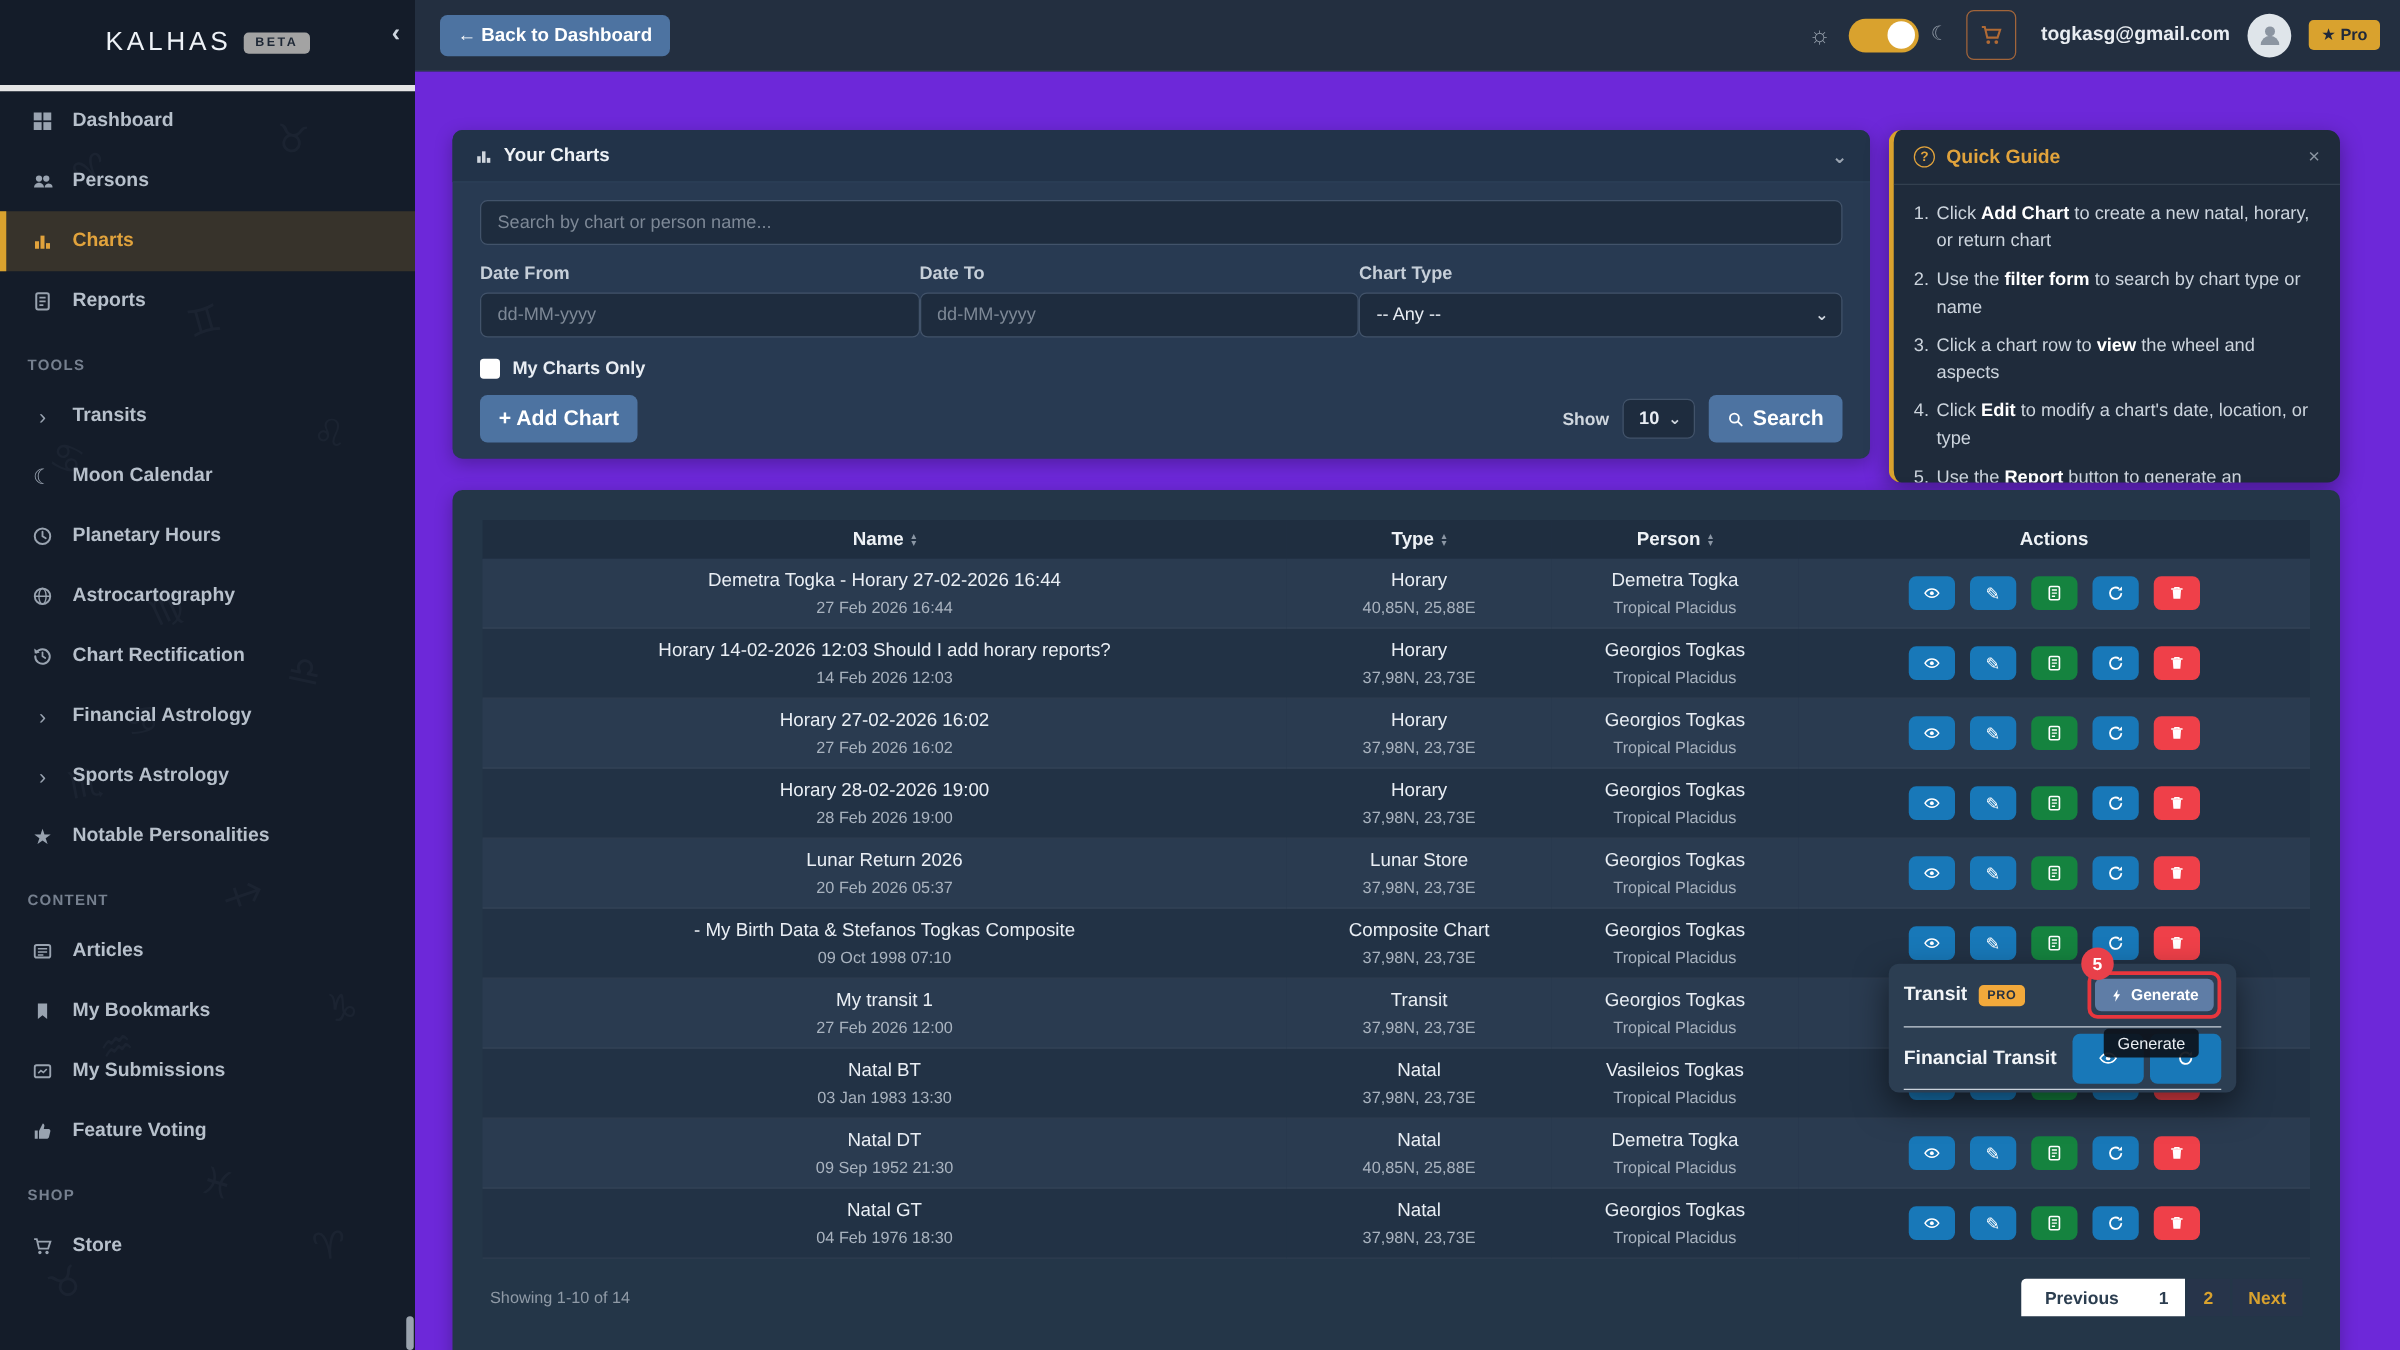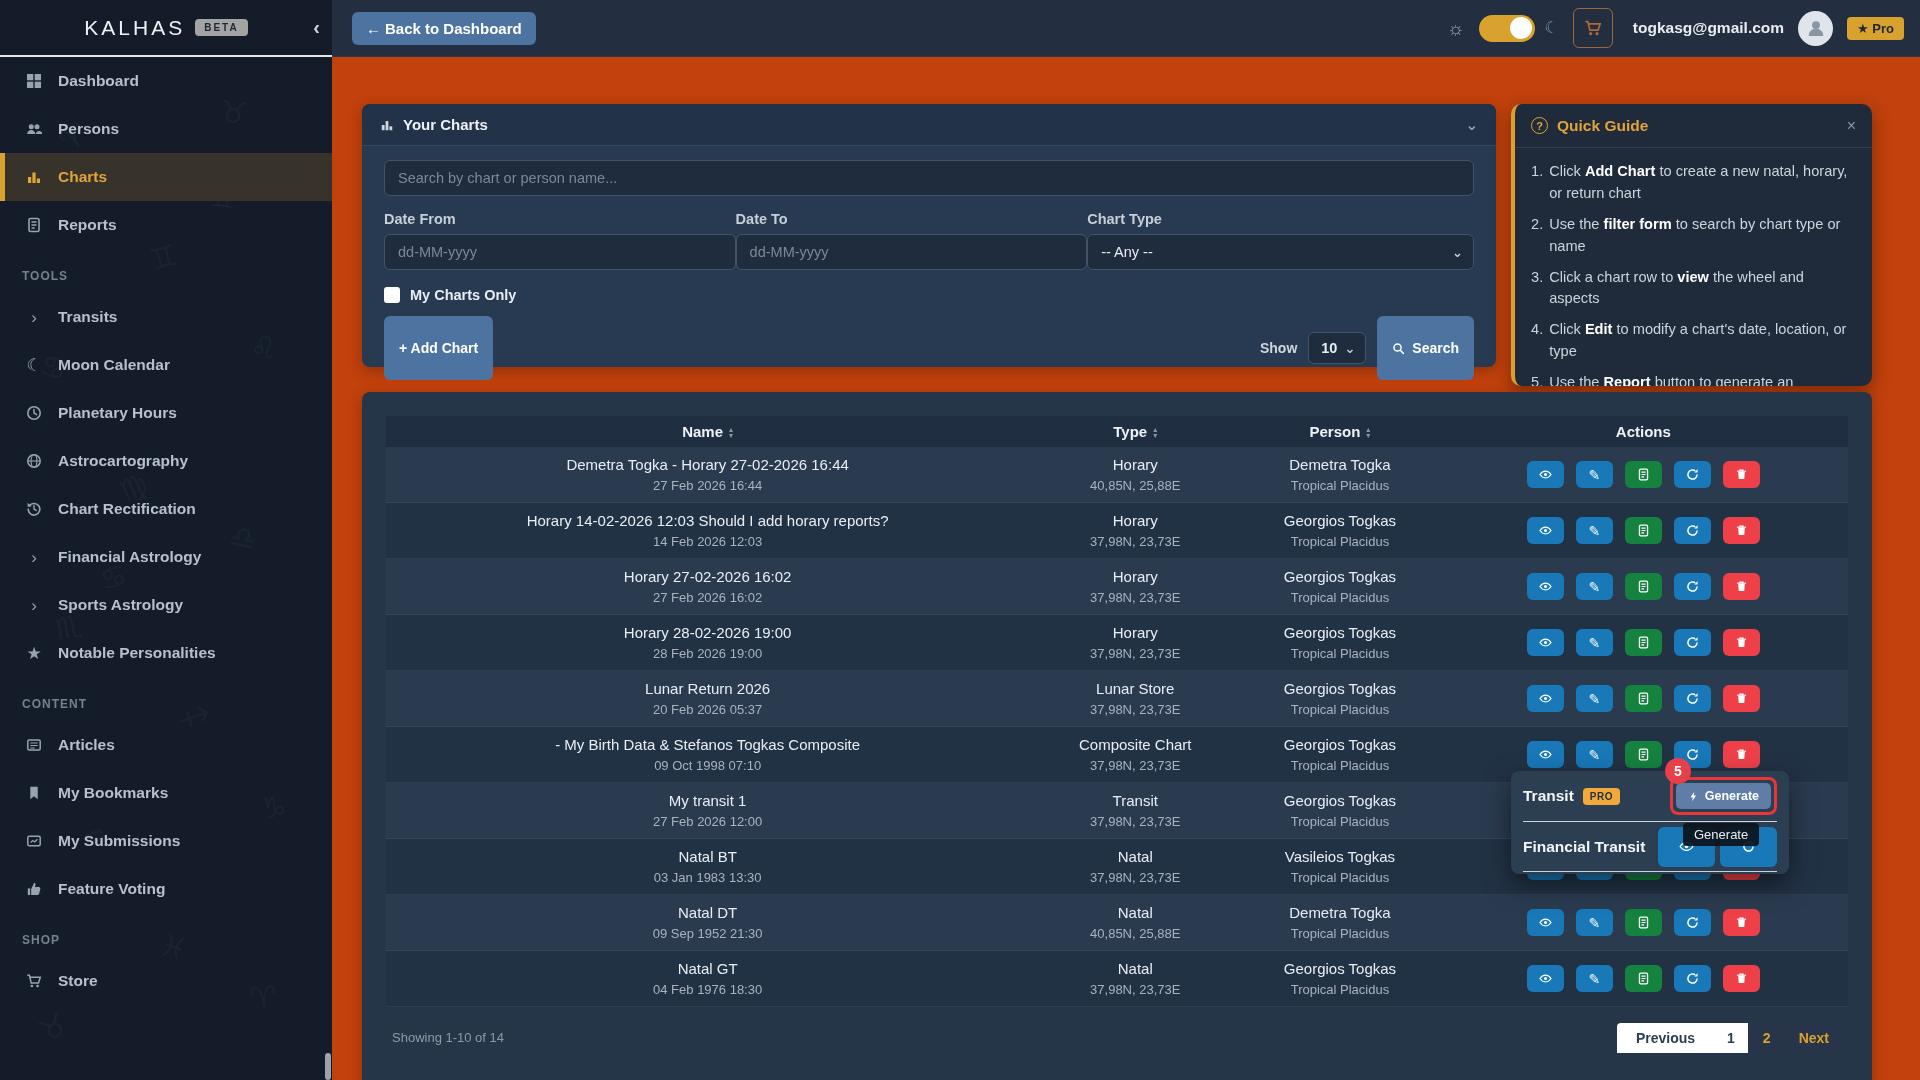--- a/index.html
+++ b/index.html
@@ -6,22 +6,22 @@
   html,body { width:1920px; height:1080px; overflow:hidden;
     font-family:"Liberation Sans","DejaVu Sans",sans-serif;
     background:#1d2939; color:#e8edf3; }
 
   .icn { display:inline-flex; align-items:center; justify-content:center; line-height:1; }
   .icn svg { display:block; }
 
   
   .sidebar { position:absolute; left:0; top:0; width:332px; height:1080px;
     background:#141c29; overflow:hidden; z-index:5; }
-  .brand-row { position:relative; height:57px; display:flex; align-items:center;
-    justify-content:center; gap:10px; border-bottom:2px solid #e5e5e5; }
+  .brand-row { position:relative; height:73px; display:flex; align-items:center;
+    justify-content:center; gap:10px; border-bottom:5px solid #e5e5e5; }
   .brand { font-size:21px; letter-spacing:3px; color:#eef2f7; font-weight:400; }
   .beta-badge { background:#a3a3a3; color:#1d2735; font-size:10px; font-weight:700;
     letter-spacing:2px; padding:3px 9px; border-radius:4px; }
   .collapse-btn { position:absolute; right:12px; top:16px; color:#cdd5de; font-size:20px;
     font-weight:700; cursor:pointer; }
   .nav { position:relative; z-index:2; }
   .nav-header { height:44px; padding:20px 0 0 22px; font-size:12px; font-weight:700;
     letter-spacing:1px; color:#76808f; }
   .nav-item { height:48px; display:flex; align-items:center; gap:14px; padding-left:24px;
     cursor:pointer; color:#b7c0cb; position:relative; }
@@ -54,21 +54,21 @@
     display:flex; align-items:center; justify-content:center; color:#b06a35;
     background:transparent; cursor:pointer; }
   .user-email { font-size:15.5px; font-weight:700; color:#e9edf2; margin-left:6px; }
   .avatar { width:35px; height:35px; border-radius:50%; background:#dfe5ea; color:#8b95a1;
     display:flex; align-items:center; justify-content:center; cursor:pointer; }
   .pro-badge { background:#d9a22e; color:#20293a; font-size:13px; font-weight:700;
     padding:4px 10px; border-radius:4px; cursor:pointer; }
 
   
   .main { position:absolute; left:332px; top:57px; width:1588px; height:1023px;
-    background:#c2410c; overflow:hidden; }
+    background:#6d28d9; overflow:hidden; }
 
   
   .filters-panel { position:absolute; left:30px; top:47px; width:1134px; height:263px;
     background:#283a52; border-radius:8px; box-shadow:0 4px 14px rgba(0,0,0,.25); }
   .panel-header { height:42px; background:#223349; border-bottom:1px solid #31465f;
     border-radius:8px 8px 0 0; display:flex; align-items:center; gap:9px; padding:0 18px;
     font-size:15px; font-weight:700; color:#eef2f6; }
   .panel-header .icn { color:#cfd6de; }
   .panel-chevron { margin-left:auto; color:#9aa4b1; font-size:15px; cursor:pointer; }
   .panel-body { padding:14px 22px 0; }
@@ -82,22 +82,22 @@
   .select-box { position:relative; height:36px; background:#1e2c3e;
     border:1px solid #42536a; border-radius:6px; display:flex; align-items:center;
     padding:0 30px 0 13px; font-size:14.5px; color:#e8edf3; cursor:pointer; }
   .select-box .sel-chev { position:absolute; right:10px; color:#cfd6de; font-size:13px;
     font-weight:700; }
   .check-row { display:flex; align-items:center; gap:10px; margin-top:17px; }
   .checkbox { width:16px; height:16px; background:#fff; border-radius:3px; cursor:pointer; }
   .check-label { font-size:14.5px; font-weight:700; color:#e8edf3; }
   .actions-row { display:flex; align-items:center; margin-top:13px; }
   .steel-btn { display:inline-flex; align-items:center; gap:7px; background:#4d73a1;
-    color:#fff; border:none; border-radius:6px; font-size:14px; font-weight:700;
-    padding:24px 15px; cursor:pointer; }
+    color:#fff; border:none; border-radius:6px; font-size:17px; font-weight:700;
+    padding:9px 15px; cursor:pointer; }
   .show-group { margin-left:auto; display:flex; align-items:center; gap:11px; }
   .show-label { font-size:14px; font-weight:700; color:#cfd6de; }
   .show-select { width:58px; height:32px; padding:0 24px 0 12px; font-weight:700; }
 
   
   .quick-guide { position:absolute; left:1179px; top:47px; width:361px; height:282px;
     background:#1f2b3b; border-left:4px solid #d9a22e; border-radius:10px;
     box-shadow:0 6px 18px rgba(0,0,0,.35); overflow:hidden; }
   .guide-header { height:44px; display:flex; align-items:center; gap:9px; padding:0 16px;
     border-bottom:1px solid #33404f; }

